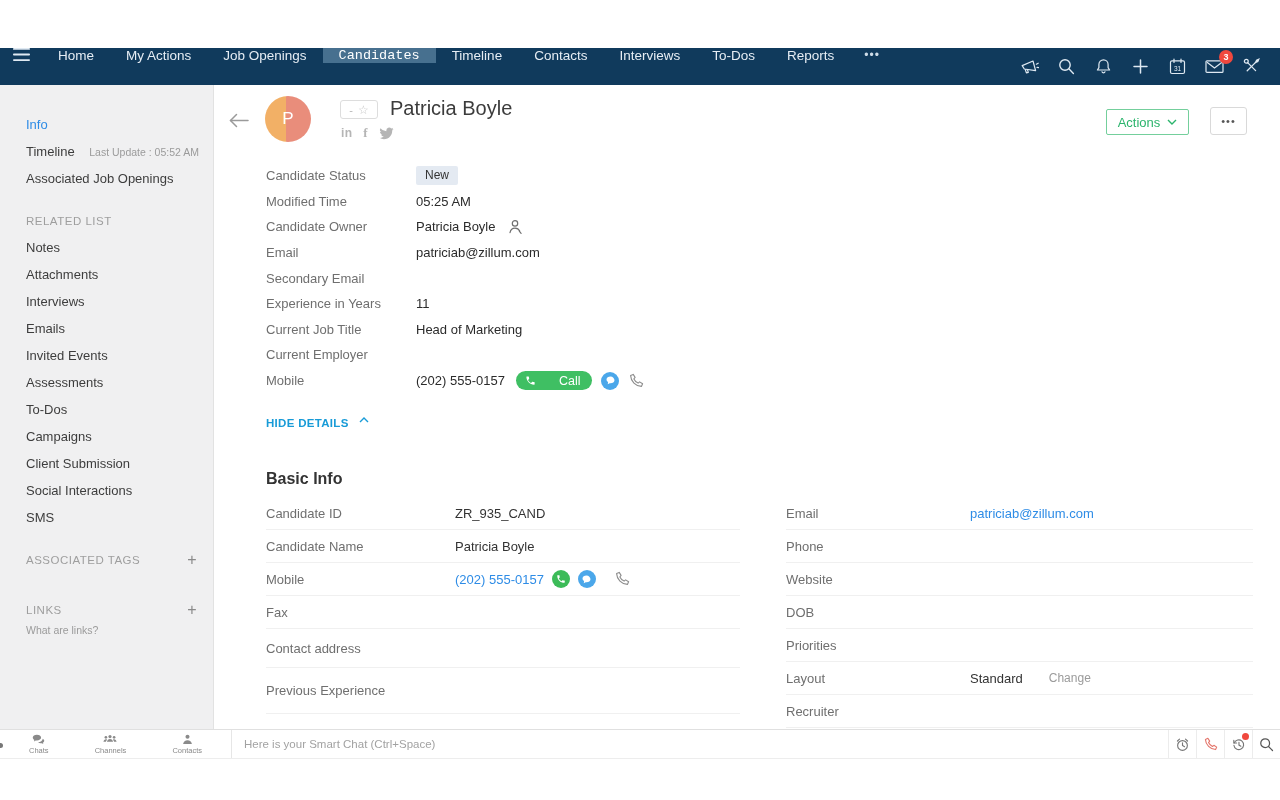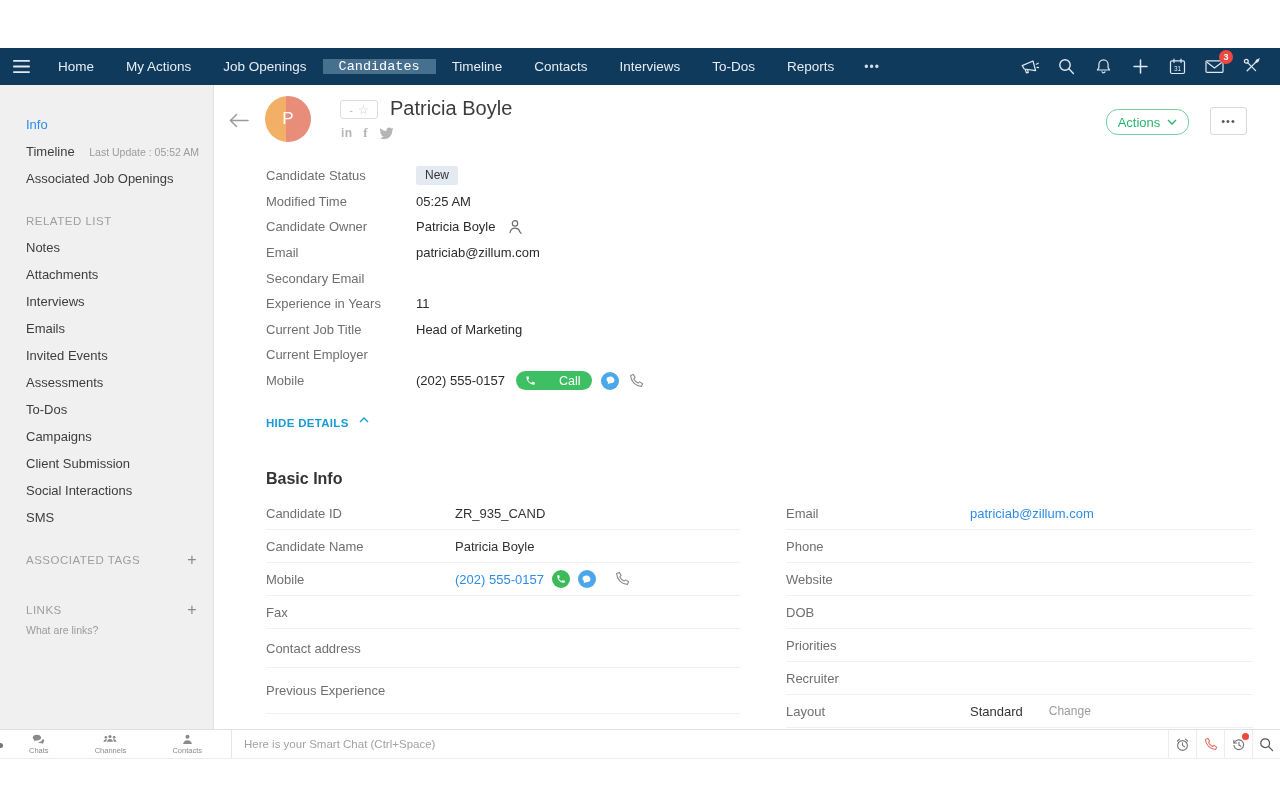--- a/index.html
+++ b/index.html
@@ -1,21 +1,21 @@
 <!DOCTYPE html>
 <html><head>
 <meta charset="utf-8">
 <style>
   * { margin:0; padding:0; box-sizing:border-box; }
   html,body { width:1280px; height:800px; background:#fff; font-family:"Liberation Sans", sans-serif; }
   .app { position:relative; width:1280px; height:800px; background:#fff; overflow:hidden; }
 
   
   .topnav { position:absolute; top:48px; left:0; width:1280px; height:37px; background:#103a5c;
-            display:flex; align-items:center; color:#dfe9f2; }
+            display:flex; align-items:flex-start; color:#dfe9f2; }
   .hamburger { width:42px; display:flex; align-items:center; justify-content:center; cursor:pointer; }
   .nav-tab { display:flex; align-items:center; padding:0 16px; font-size:13.5px; color:#e6edf4; cursor:pointer; white-space:nowrap; }
   .nav-tab.active { background:#47708f; color:#fff;font-family:Liberation Mono, monospace; }
   .nav-more { display:flex; align-items:center; padding:0 14px; font-size:12px; letter-spacing:1px; color:#cfdce8; cursor:pointer; }
   .nav-right { margin-left:auto; display:flex; align-items:center; padding-right:10px; }
   .nav-icon { width:37px; height:37px; display:flex; align-items:center; justify-content:center; position:relative; cursor:pointer; }
   .nav-badge { position:absolute; top:2px; right:0px; background:#f0483e; color:#fff; font-size:9px; font-weight:bold;
                min-width:14px; height:14px; border-radius:8px; display:flex; align-items:center; justify-content:center; padding:0 3px; }
 
   
@@ -37,21 +37,21 @@
             display:flex; align-items:center; justify-content:center; color:#fff; font-size:17px; }
   .rating-box { position:absolute; left:125px; top:15px; width:38px; height:19px; border:1px solid #ddd; border-radius:3px;
                 display:flex; align-items:center; justify-content:center; gap:5px; color:#b7b7b7; font-size:11px; cursor:pointer; background:#fff; }
   .rating-box .star { font-size:12px; color:#c9c9c9; line-height:1; }
   .record-title { position:absolute; left:175px; top:12px; font-size:20px; color:#3c3c3c; }
   .socials { position:absolute; left:126px; top:40px; display:flex; align-items:center; gap:11px; color:#b5b5b5; }
   .soc-in { font-size:12px; font-weight:bold; letter-spacing:.3px; cursor:pointer; }
   .soc-f  { font-size:13px; font-weight:bold; font-family:"Liberation Serif", serif; cursor:pointer; }
   .soc-tw { cursor:pointer; display:flex; }
 
-  .actions-btn { position:absolute; left:891px; top:24px; width:83px; height:26px; border:1px solid #74cf9c; border-radius:12px;
+  .actions-btn { position:absolute; left:891px; top:24px; width:83px; height:26px; border:1px solid #74cf9c; border-radius:2px;
                  background:#fff; color:#2bb46c; font-size:13px; display:flex; align-items:center; justify-content:center; gap:7px; cursor:pointer; }
   .more-btn { position:absolute; left:995px; top:22px; width:37px; height:28px; border:1px solid #d9d9d9; border-radius:3px;
               background:#fff; color:#555; font-size:11px; letter-spacing:1px; display:flex; align-items:center; justify-content:center; cursor:pointer; }
 
   .details { position:absolute; left:51px; top:78px; }
   .d-row { height:25.6px; display:flex; align-items:center; }
   .d-label { width:150px; font-size:13px; color:#6f6f6f; }
   .d-value { font-size:13px; color:#2b2b2b; display:flex; align-items:center; gap:9px; }
   .status-badge { background:#e4eaf2; color:#333; font-size:12px; padding:2px 9px 3px; border-radius:2px; }
   .owner-icon { display:flex; margin-left:4px; cursor:pointer; }
@@ -370,29 +370,29 @@
       </div>
       <div class="g-row">
         <div class="g-label">DOB</div>
         <div class="g-value"></div>
       </div>
       <div class="g-row">
         <div class="g-label">Priorities</div>
         <div class="g-value"></div>
       </div>
       <div class="g-row">
-        <div class="g-label">Recruiter</div>
-        <div class="g-value"></div>
-      </div>
-      <div class="g-row">
         <div class="g-label">Layout</div>
         <div class="g-value">
           <span>Standard</span>
           <span class="change-link">Change</span>
         </div>
+      </div>
+      <div class="g-row">
+        <div class="g-label">Recruiter</div>
+        <div class="g-value"></div>
       </div>
     </div>
   </div>
 
   <div class="chatbar">
     <span class="corner-dot"></span>
     <div class="chat-left">
       <div class="chat-group">
         <svg width="13" height="11" viewBox="0 0 16 14" fill="#8a8a8a">
             <path d="M6 .8C3 .8.7 2.5.7 4.6c0 1.2.8 2.3 2 3l-.5 1.8 2.3-1.2c.5.1 1 .2 1.5.2 3 0 5.3-1.7 5.3-3.8S9 .8 6 .8z"></path>

